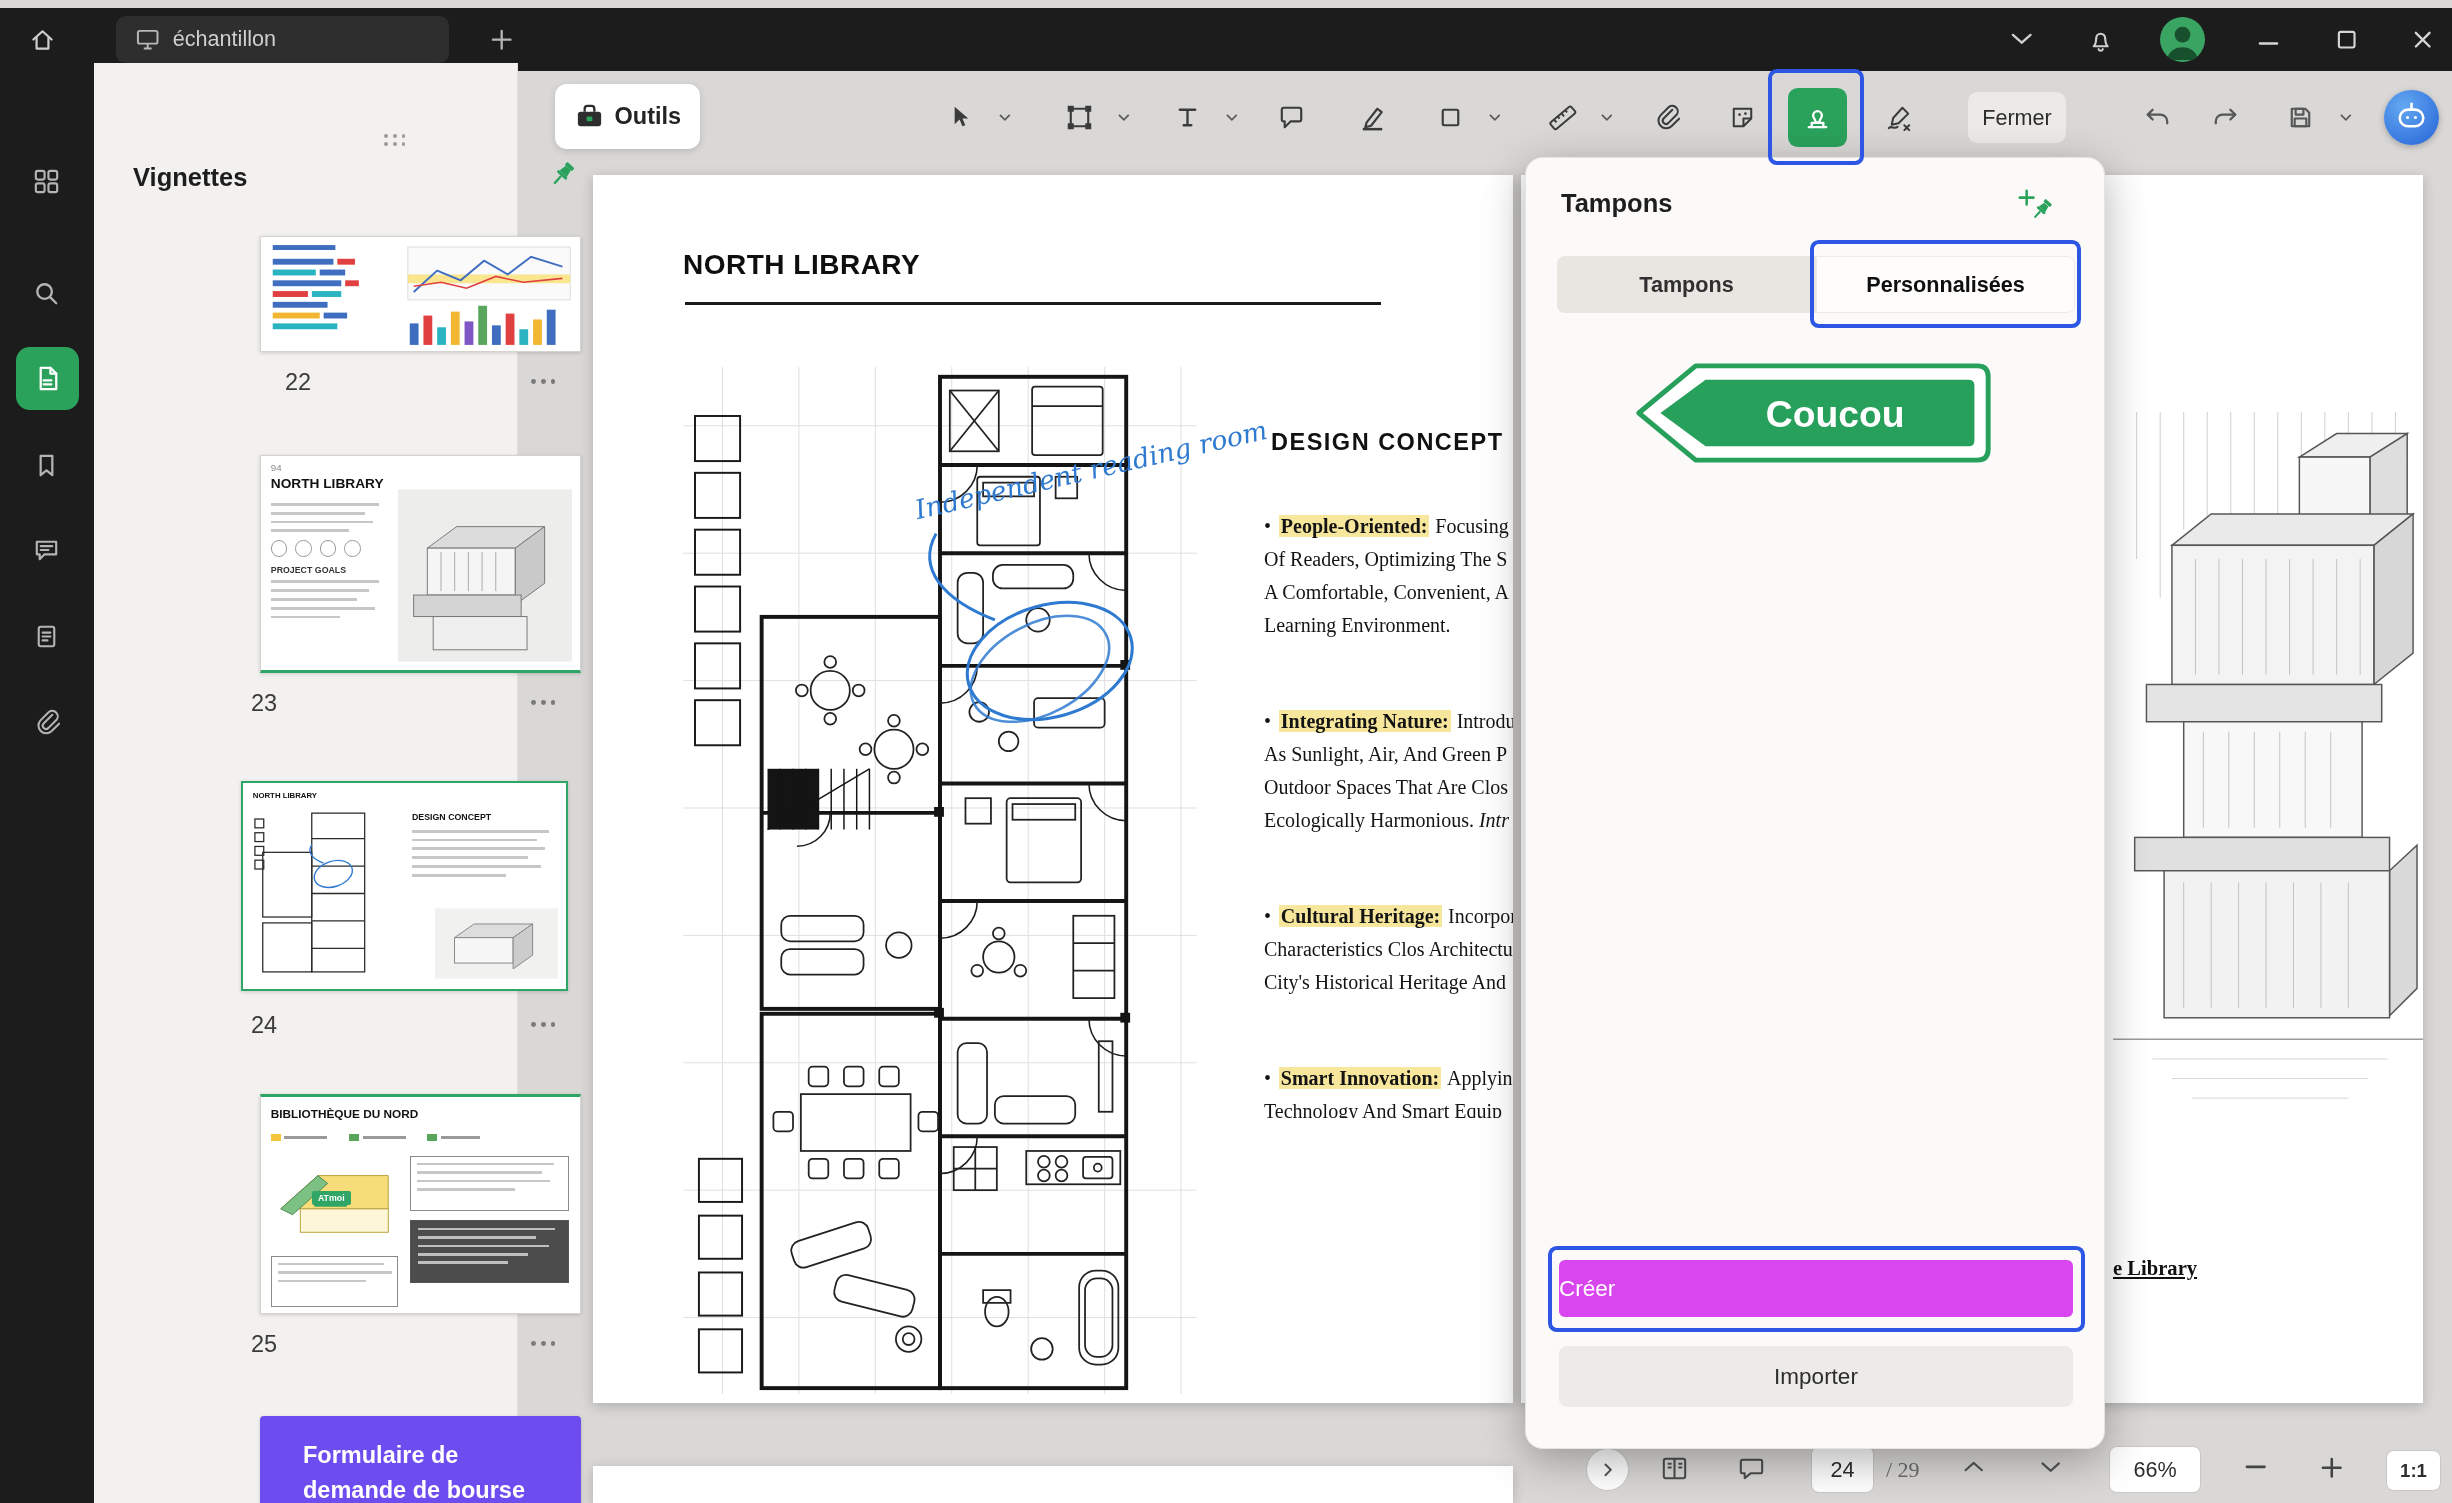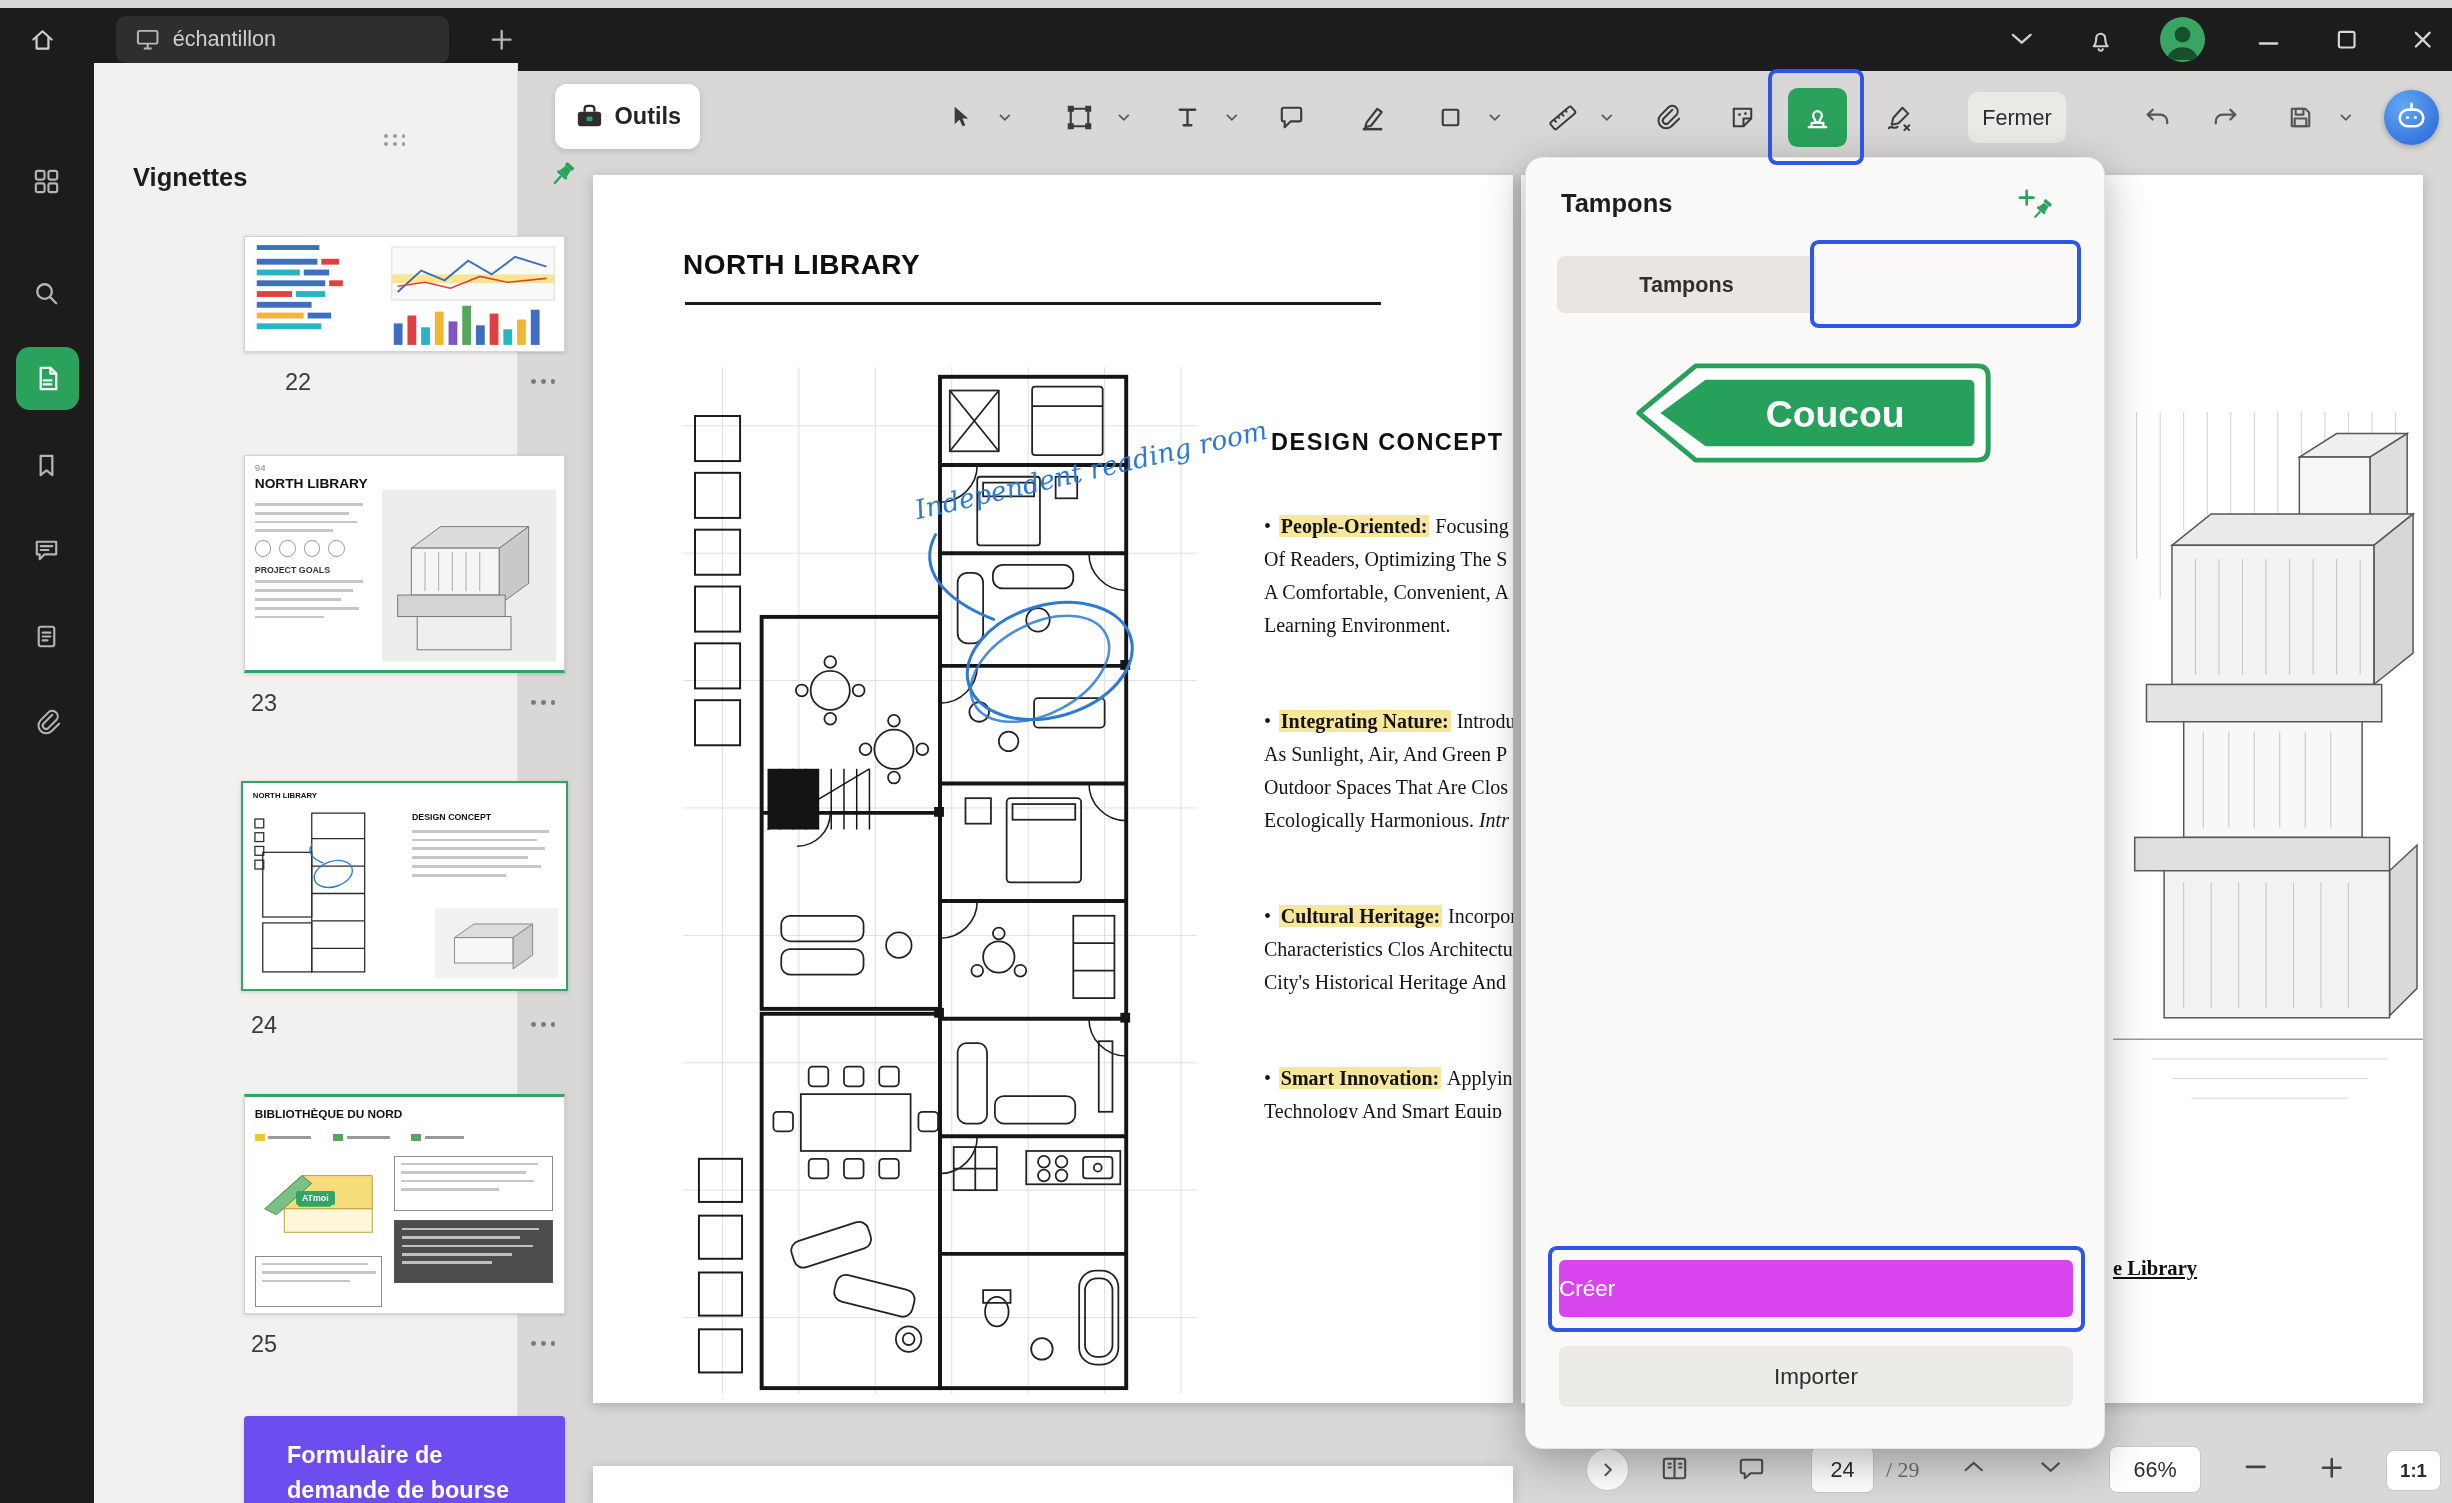--- a/index.html
+++ b/index.html
@@ -18,21 +18,21 @@
   .rail{position:absolute;left:0;top:63px;width:94px;height:1441px;background:#1c1c1d;}
   .rico{position:absolute;left:30px;width:33px;height:33px;color:#b4b4b4;}
   .rico-active{position:absolute;left:15.7px;top:284px;width:63px;height:63px;background:#2aa25c;border-radius:13.7px;
        display:flex;align-items:center;justify-content:center;color:#fff;}
 
   
   .thumbs{position:absolute;left:94px;top:63px;width:423px;height:1441px;background:#f2f1ef;border-right:1px solid #e0dedb;}
   .pane-title{position:absolute;left:133px;top:100px;font-size:25.5px;font-weight:700;color:#1d1d1d;}
   .handle{position:absolute;left:290px;top:71px;display:grid;grid-template-columns:repeat(3,4.9px);gap:3.9px;}
   .handle i{width:3.9px;height:3.9px;border-radius:50%;background:#9b9b9b;}
-  .thumb{position:absolute;left:150px;width:321px;background:#fff;border:1px solid #d5d3d0;box-sizing:border-box;
+  .thumb{position:absolute;left:166px;width:321px;background:#fff;border:1px solid #d5d3d0;box-sizing:border-box;
          box-shadow:0 1px 3.9px rgba(0,0,0,.16);overflow:hidden;}
   .num{position:absolute;left:157px;font-size:23.5px;color:#3a3a3a;}
   .dots{position:absolute;left:437px;display:flex;gap:4.9px;}
   .dots i{width:4.9px;height:4.9px;border-radius:50%;background:#7a7a7a;}
   .bar{background:#c7c7c5;height:2.9px;margin-bottom:5.9px;}
 
   
   .tbtn{position:absolute;left:555px;top:84px;width:145px;height:65px;background:#fff;border-radius:11.8px;
         box-shadow:0 2px 7.8px rgba(0,0,0,.14);display:flex;align-items:center;justify-content:center;gap:9.8px;
         font-size:23.5px;font-weight:700;color:#242424;}
@@ -809,20 +809,23 @@
             <rect x="26" y="17" width="9" height="3.6" rx="1"></rect>
             <path d="M27.5 21 h6 l1.3 6.5 h-8.6 z"></path>
             <rect x="25" y="27.5" width="11" height="2.6" rx="1.3"></rect>
             <rect x="29.4" y="30" width="2.2" height="9" rx="1.1"></rect>
           </g>
         </svg>
     </div>
     <div class="ptab ptab-l">
         <span>Tampons</span>
       </div>
+    <div class="ptab ptab-r">
+        <span>Personnalisées</span>
+      </div>
     <div class="bluebox" style="left:284px;top:82px;width:271px;height:88px;"></div>
 
     <svg class="abs" style="left:103px;top:194px;" width="368" height="123" viewBox="0 0 375 125">
       <path d="M10 62 L68 14 L355 14 Q 366 14 366 25 L366 99 Q 366 110 355 110 L68 110 Z" fill="#fff" stroke="#27a05c" stroke-width="5" stroke-linejoin="round"></path>
       <path d="M32 62 L78 28 L346 28 Q 352 28 352 34 L352 90 Q 352 96 346 96 L78 96 Z" fill="#27a05c"></path>
       <text x="210" y="76" text-anchor="middle" font-family="Liberation Sans, sans-serif" font-size="38" font-weight="bold" fill="#ffffff">Coucou</text>
     </svg>
 
     <div class="btn-create">
         <span>Créer</span>

